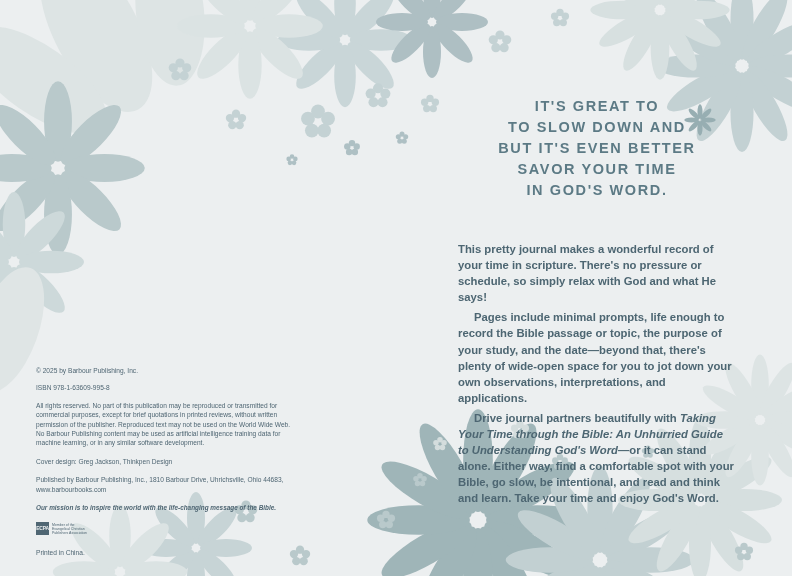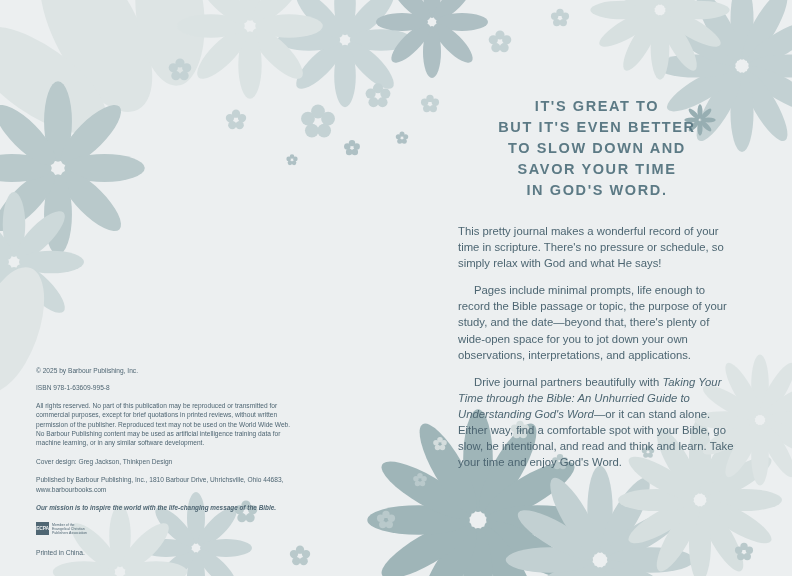--- a/index.html
+++ b/index.html
@@ -37,34 +37,35 @@
   }
   .headline {
     color: #5c7a85;
     text-align: center;
     font-family: "Liberation Sans", sans-serif;
     font-weight: bold;
     font-size: 14.5px;
     line-height: 21px;
     letter-spacing: 1.6px;
     text-transform: uppercase;
-    margin: 0 0 22px 0;
+    margin: 0 0 40px 0;
   }
   .headline .ln {
     display: block;
     white-space: nowrap;
   }
   .body-copy {
     color: #4d6672;
     font-size: 11.3px;
     line-height: 16.1px;
     text-align: left;
   }
   .body-copy p {
-    margin: 11px 0 1px 0;
+    margin: 4px 0 1px 0;
+    font-weight: bold;
   }
   .body-copy p.indent {
     text-indent: 16px;
   }
   .body-copy em {
     font-style: italic;
   }
 
   
   .left-col {
@@ -245,22 +246,22 @@
     </g>
     <g fill="#d4dddd">
       <use href="#smallflower" transform="translate(520,430) scale(0.8)"></use>
       <use href="#smallflower" transform="translate(440,444) scale(0.6)"></use>
     </g>
   </svg>
 
   <div class="right-col">
     <div class="headline">
       <span class="ln">IT'S GREAT TO</span>
+      <span class="ln">TO SLOW DOWN AND</span>
       <span class="ln">BUT IT'S EVEN BETTER</span>
-      <span class="ln">TO SLOW DOWN AND</span>
       <span class="ln">SAVOR YOUR TIME</span>
       <span class="ln">IN GOD'S WORD.</span>
     </div>
 
     <div class="body-copy">
       <p>This pretty journal makes a wonderful record of your time in scripture. There's no pressure or schedule, so simply relax with God and what He says!</p>
       <p class="indent">Pages include minimal prompts, life enough to record the Bible passage or topic, the purpose of your study, and the date—beyond that, there's plenty of wide‑open space for you to jot down your own observations, interpretations, and applications.</p>
       <p class="indent"><span>Drive journal partners beautifully with </span><em>Taking Your Time through the Bible: An Unhurried Guide to Understanding God's Word</em><span>—or it can stand alone. Either way, find a comfortable spot with your Bible, go slow, be intentional, and read and think and learn. Take your time and enjoy God's Word.</span></p>
     </div>
   </div>

